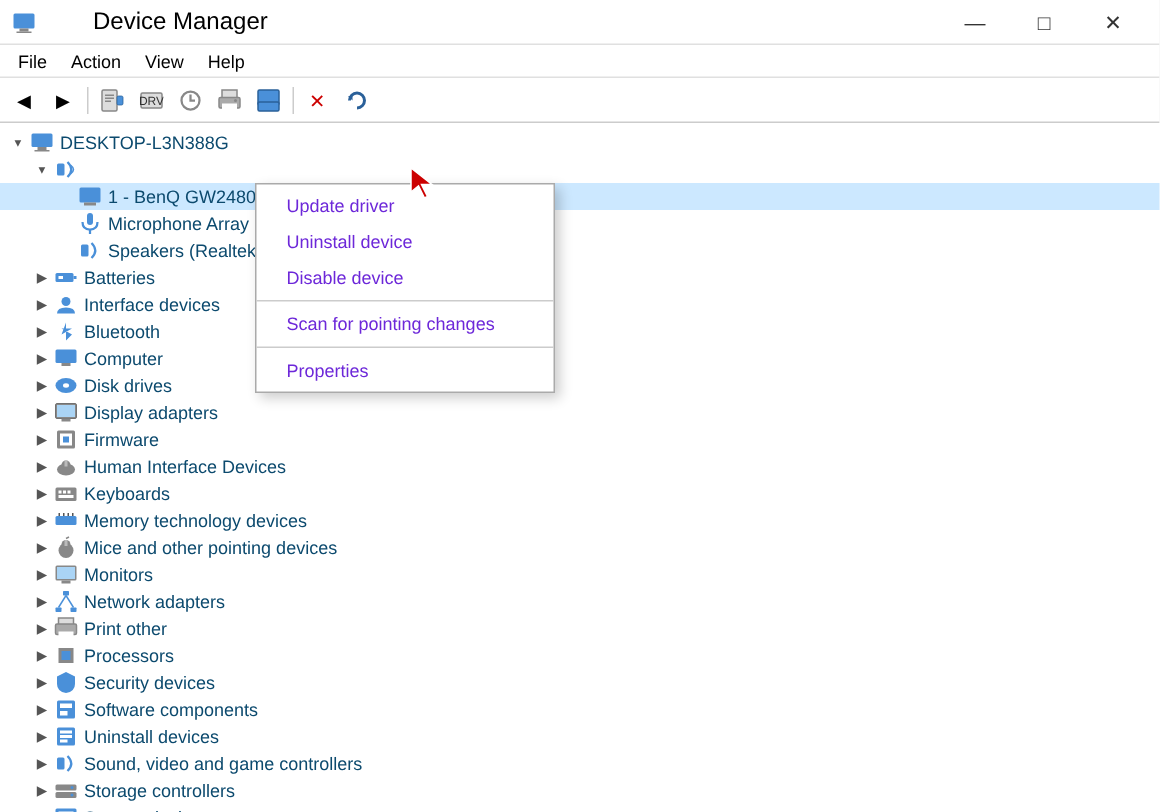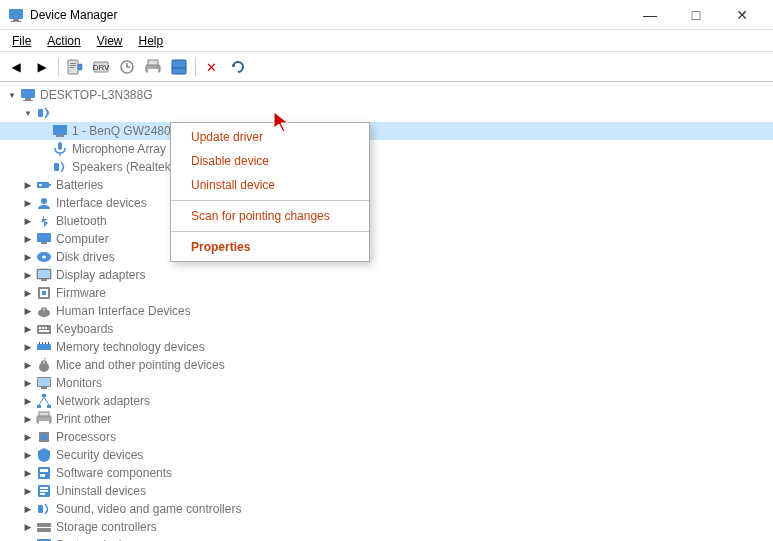--- a/index.html
+++ b/index.html
@@ -26,22 +26,23 @@
     .title-bar-left {
       display: flex;
       align-items: center;
       gap: 6px;
     }
     .title-bar-icon {
       width: 16px;
       height: 16px;
     }
     .title-bar-title {
-      font-size: 12px;
+      font-size: 16px;
       color: #000;
+      margin-left: 32px;
     }
     .title-bar-controls {
       display: flex;
       gap: 0;
     }
     .title-bar-btn {
       width: 46px;
       height: 30px;
       border: none;
       background: transparent;
@@ -53,21 +54,20 @@
       color: #333;
     }
 
     
     .menu-bar {
       background: #fff;
       display: flex;
       height: 22px;
       padding: 0 4px;
       border-bottom: 1px solid #e0e0e0;
-      text-decoration: underline;
     }
     .menu-item {
       padding: 0 8px;
       height: 100%;
       display: flex;
       align-items: center;
       cursor: pointer;
       font-size: 12px;
     }
 
@@ -143,21 +143,21 @@
       height: 16px;
       margin-right: 4px;
       flex-shrink: 0;
       display: flex;
       align-items: center;
       justify-content: center;
     }
 
     .item-label {
       font-size: 12px;
-      color: #737373;
+      color: #0c4a6e;
     }
 
     
     .indent-0 { padding-left: 4px; }
     .indent-1 { padding-left: 20px; }
     .indent-2 { padding-left: 36px; }
 
     
     .context-menu {
       position: absolute;
@@ -167,25 +167,25 @@
       background: #fff;
       border: 1px solid #aaa;
       box-shadow: 3px 3px 8px rgba(0,0,0,0.2);
       z-index: 100;
       padding: 2px 0;
     }
     .context-menu-item {
       padding: 5px 20px;
       cursor: pointer;
       font-size: 12px;
-      color: #c2410c;
+      color: #6d28d9;
       display: flex;
       align-items: flex-end;
     }
-    .context-menu-item.bold { font-weight: bold; }
+    .context-menu-item.bold { font-weight: normal; }
     .context-menu-sep {
       height: 1px;
       background: #ccc;
       margin: 3px 0;
     }
 
     
     .tree-panel::-webkit-scrollbar { width: 10px; height: 10px; }
     .tree-panel::-webkit-scrollbar-track { background: #f0f0f0; }
     .tree-panel::-webkit-scrollbar-thumb { background: #c0c0c0; }
@@ -594,24 +594,24 @@
       <span class="item-label">System devices</span>
     </div>
 
   </div>
 
   <div class="context-menu">
     <div class="context-menu-item">
       <span>Update driver</span>
     </div>
     <div class="context-menu-item">
+      <span>Uninstall device</span>
+    </div>
+    <div class="context-menu-item">
       <span>Disable device</span>
-    </div>
-    <div class="context-menu-item">
-      <span>Uninstall device</span>
     </div>
     <div class="context-menu-sep"></div>
     <div class="context-menu-item">
       <span>Scan for pointing changes</span>
     </div>
     <div class="context-menu-sep"></div>
     <div class="context-menu-item bold">
       <span>Properties</span>
     </div>
   </div>

